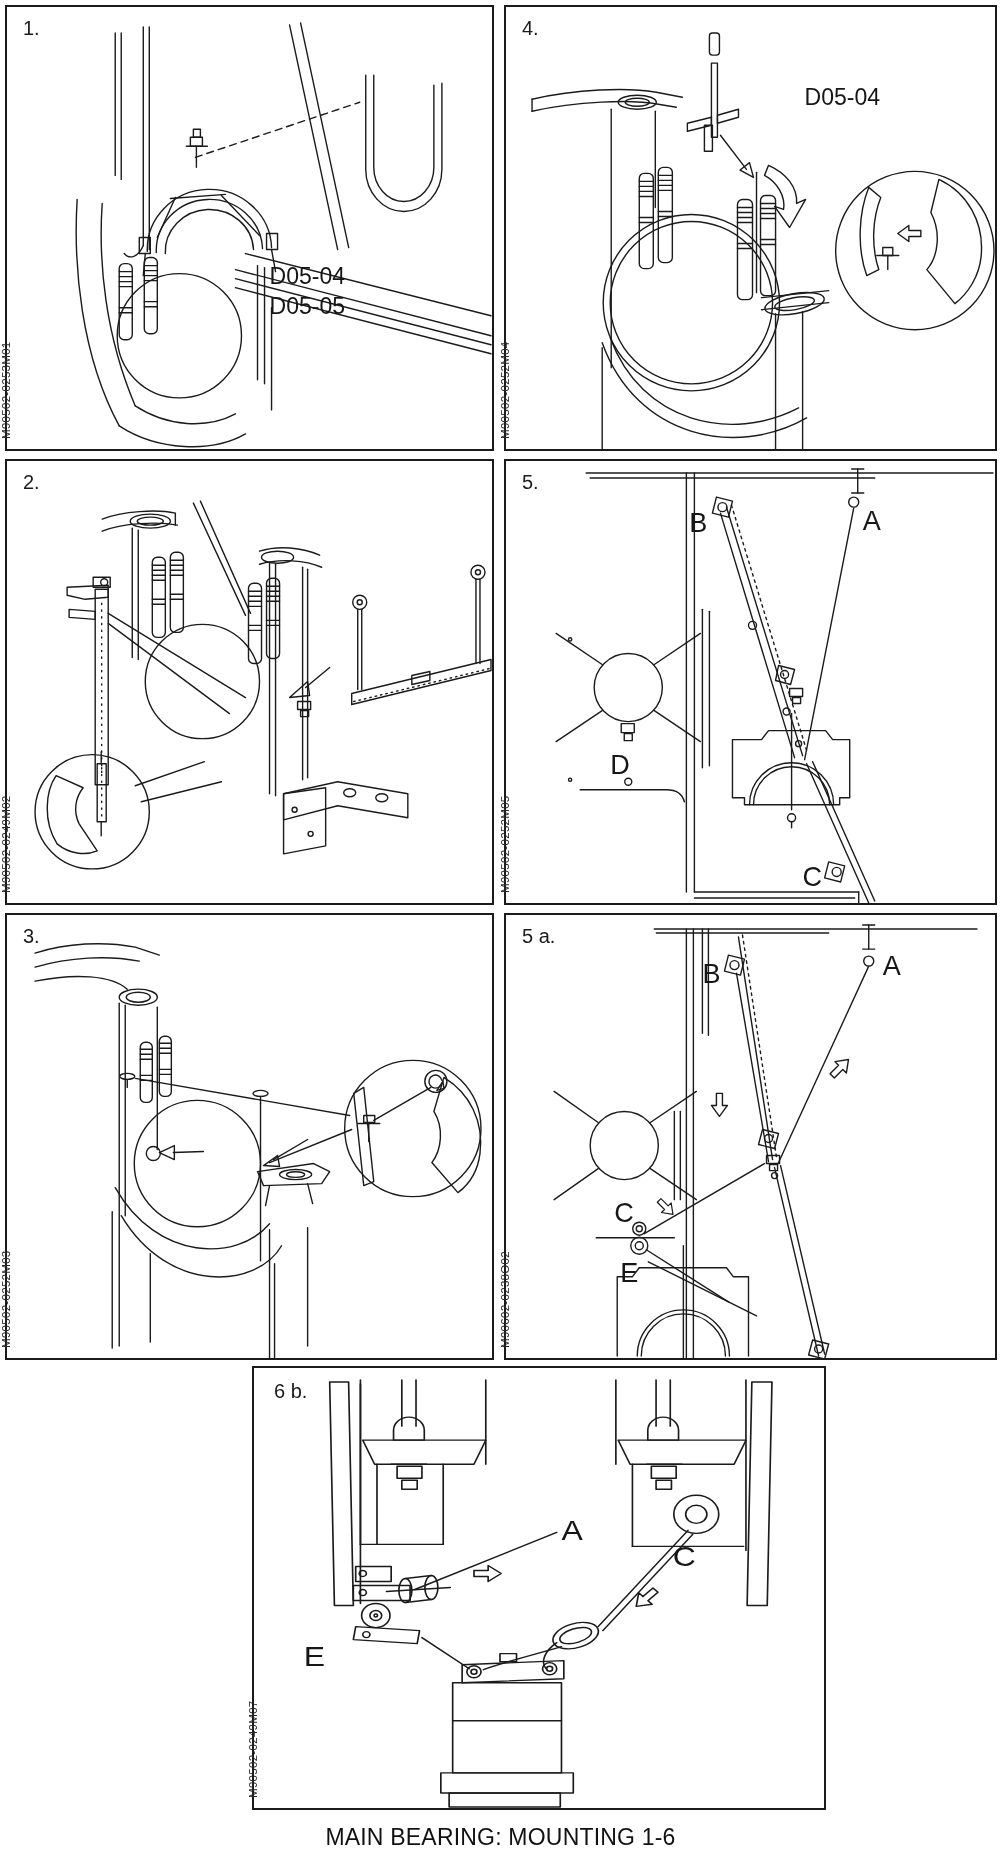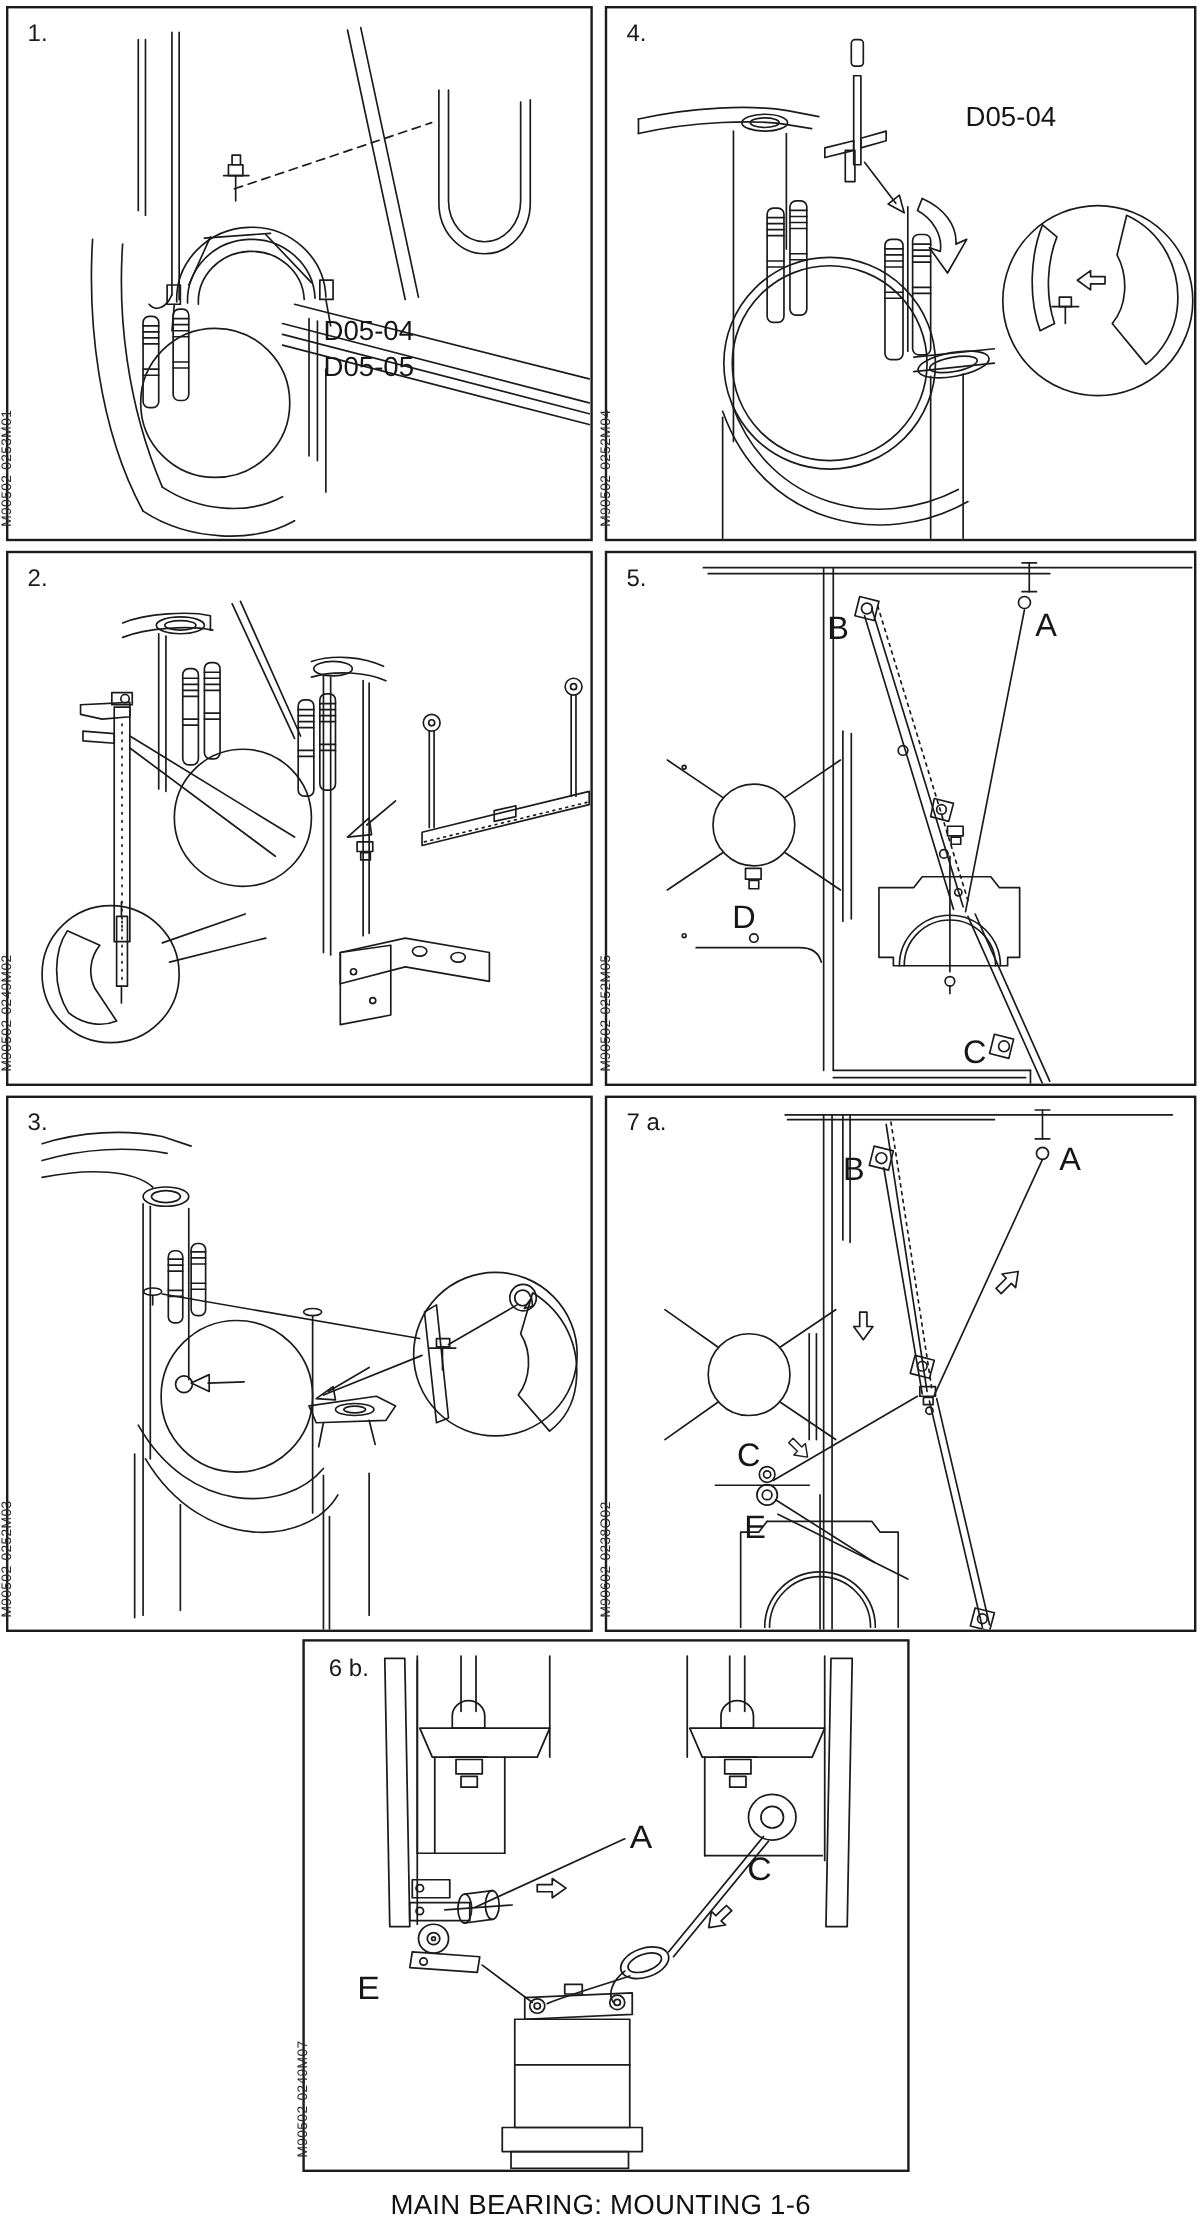--- a/index.html
+++ b/index.html
@@ -472,21 +472,21 @@
       <line x1="105" y1="296" x2="105" y2="432"></line>
       <line x1="143" y1="338" x2="143" y2="426"></line>
       <line x1="262" y1="314" x2="262" y2="442"></line>
       <line x1="267" y1="348" x2="267" y2="442" class="hv"></line>
       <line x1="300" y1="312" x2="300" y2="430"></line>
     </g>
   </svg>
 </div>
 
 <div class="panel" style="left:504px;top:913px;width:493px;height:447px">
-  <div class="pnum">7 a.</div>
+  <div class="pnum">5 a.</div>
   <div class="vcode">M90602-0238O02</div>
   <svg class="draw" viewBox="0 0 488 442" preserveAspectRatio="none">
     <g>
       <line x1="148" y1="14" x2="470" y2="14"></line>
       <line x1="150" y1="18" x2="322" y2="18" class="thick"></line>
     </g>
     <g>
       <line x1="180" y1="14" x2="180" y2="442"></line>
       <line x1="187" y1="14" x2="187" y2="442"></line>
       <line x1="196" y1="14" x2="196" y2="118"></line>
@@ -556,21 +556,21 @@
       <path d="M135,440 A42,42 0 0 1 219,440"></path>
       <line x1="177" y1="330" x2="177" y2="442" class="thick"></line>
     </g>
     <text class="lbl" x="196" y="68">B</text>
     <text class="lbl" x="376" y="60">A</text>
     <text class="lbl" x="108" y="306">C</text>
     <text class="lbl" x="114" y="366">E</text>
   </svg>
 </div>
 
-<div class="panel" style="left:252px;top:1366px;width:506px;height:444px">
+<div class="panel" style="left:252px;top:1366px;width:574px;height:444px">
   <div class="pnum" style="left:20px;top:12px">6 b.</div>
   <div class="vcode">M90502-0249M07</div>
   <svg class="draw" viewBox="0 0 482 439" preserveAspectRatio="none">
     <defs>
       <pattern id="h7" width="6.5" height="6.5" patternUnits="userSpaceOnUse" patternTransform="rotate(45)">
         <line x1="0" y1="0" x2="0" y2="6.5" stroke="#3a3a3a" stroke-width="1.1"></line>
       </pattern>
     </defs>
     <g>
       <polygon points="64,14 80,14 84,237 68,237" fill="url(#h7)"></polygon>

